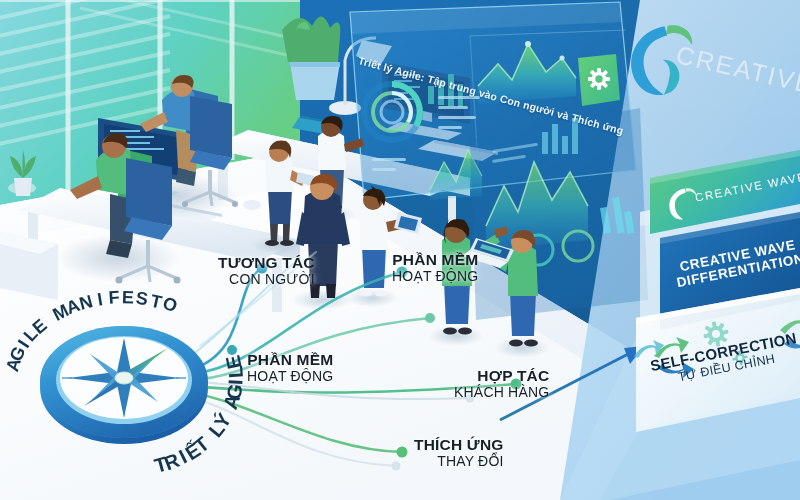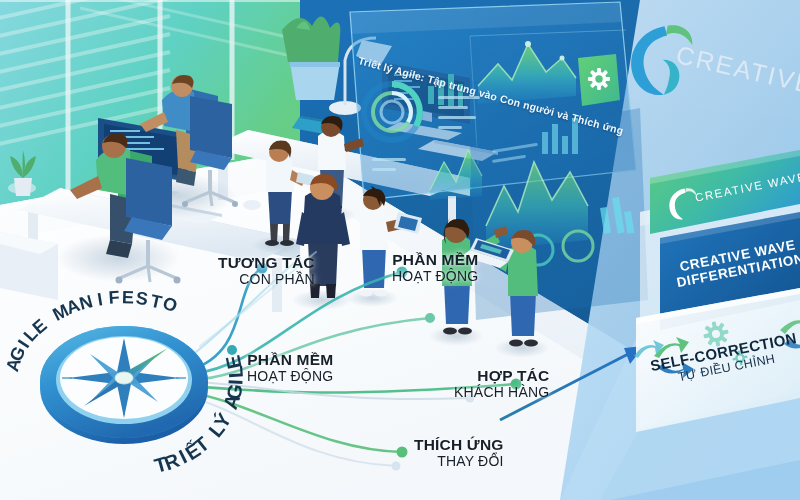--- a/index.html
+++ b/index.html
@@ -643,21 +643,21 @@
     <span>DIFFERENTIATION</span>
   </div>
 
   <div class="self-text" style="left:650px; top:344px; width:150px; transform:rotate(-11deg);">
     <span class="s1">SELF-CORRECTION</span>
     <span class="s2">TỰ ĐIỀU CHỈNH</span>
   </div>
 
   <div class="node-label" id="nl0" style="left: 218px; top: 255px;">
     <span class="l1">TƯƠNG TÁC</span>
-    <span class="l2">CON PHẦN</span>
+    <span class="l2">CON NGƯỜI</span>
   </div>
   <div class="node-label" id="nl1" style="left: 392px; top: 252px;">
     <span class="l1">PHẦN MỀM</span>
     <span class="l2">HOẠT ĐỘNG</span>
   </div>
   <div class="node-label" id="nl2" style="left: 247px; top: 352px;">
     <span class="l1">PHẦN MỀM</span>
     <span class="l2">HOẠT ĐỘNG</span>
   </div>
   <div class="node-label" id="nl4" style="left: 414px; top: 437px;">

